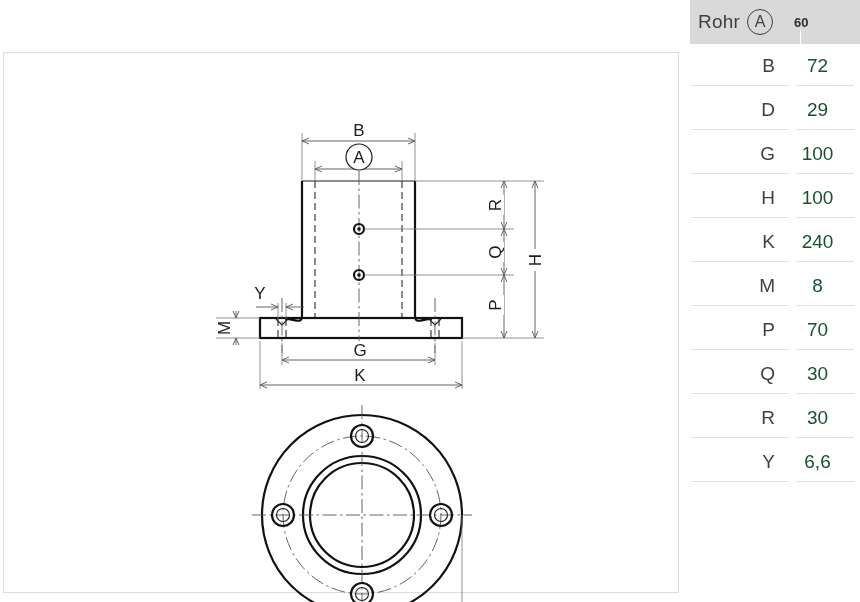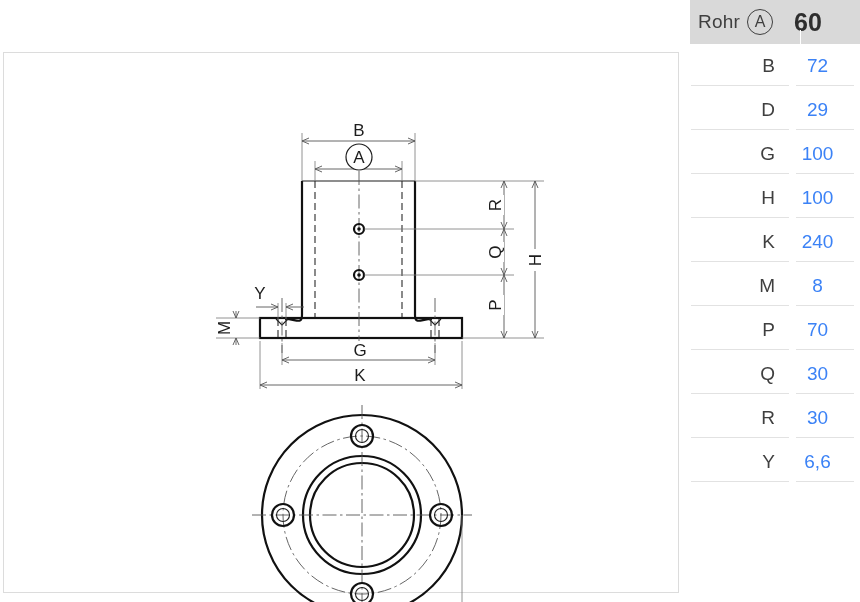--- a/index.html
+++ b/index.html
@@ -85,21 +85,21 @@
   }
   .hdr-divider {
     position: absolute;
     left: 110px;
     top: 30px;
     width: 1px;
     height: 14px;
     background: #ffffff;
   }
   .hdr-value {
-    font-size: 25px;
+    font-size: 13px;
     font-weight: bold;
     color: #2e2e2e;
     margin-left: 21px;
   }
 
   .spec-rows {
     position: relative;
     margin-top: 0;
   }
   .spec-row {
@@ -113,21 +113,21 @@
     text-align: right;
     padding-right: 14px;
     font-size: 19px;
     color: #3f3f3f;
     box-sizing: border-box;
   }
   .cell-val {
     flex: 1;
     text-align: center;
     font-size: 19px;
-    color: #3b82f6;
+    color: #14532d;
     padding-right: 14px;
     box-sizing: border-box;
   }
   .row-rule-left {
     position: absolute;
     left: 12px;
     bottom: 2px;
     width: 98px;
     height: 1px;
     background: #e2e2e2;

